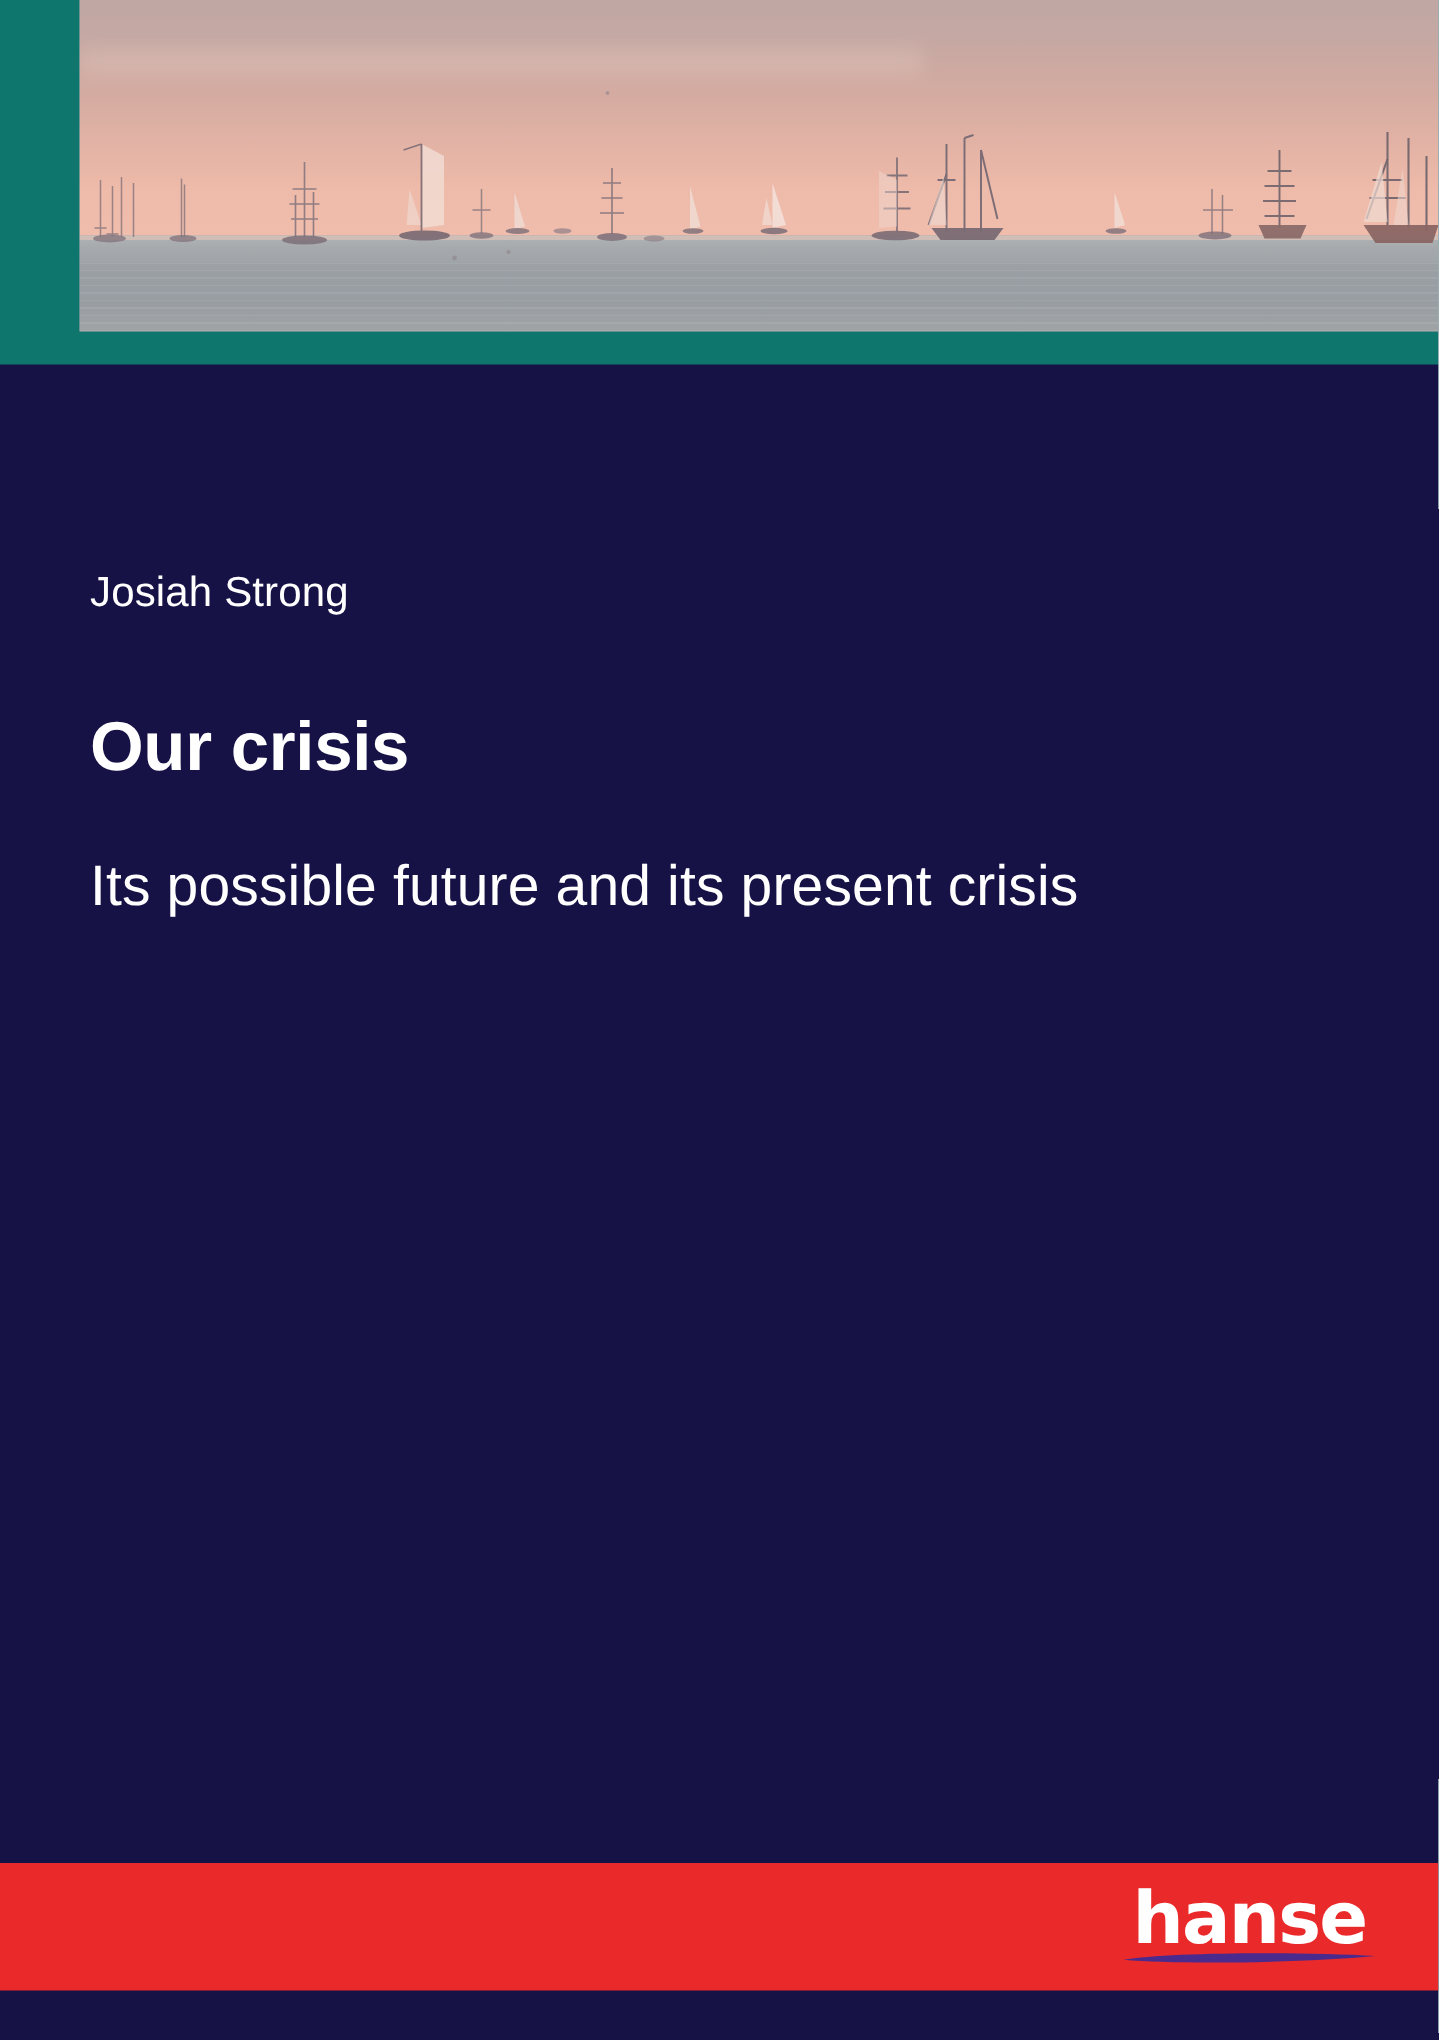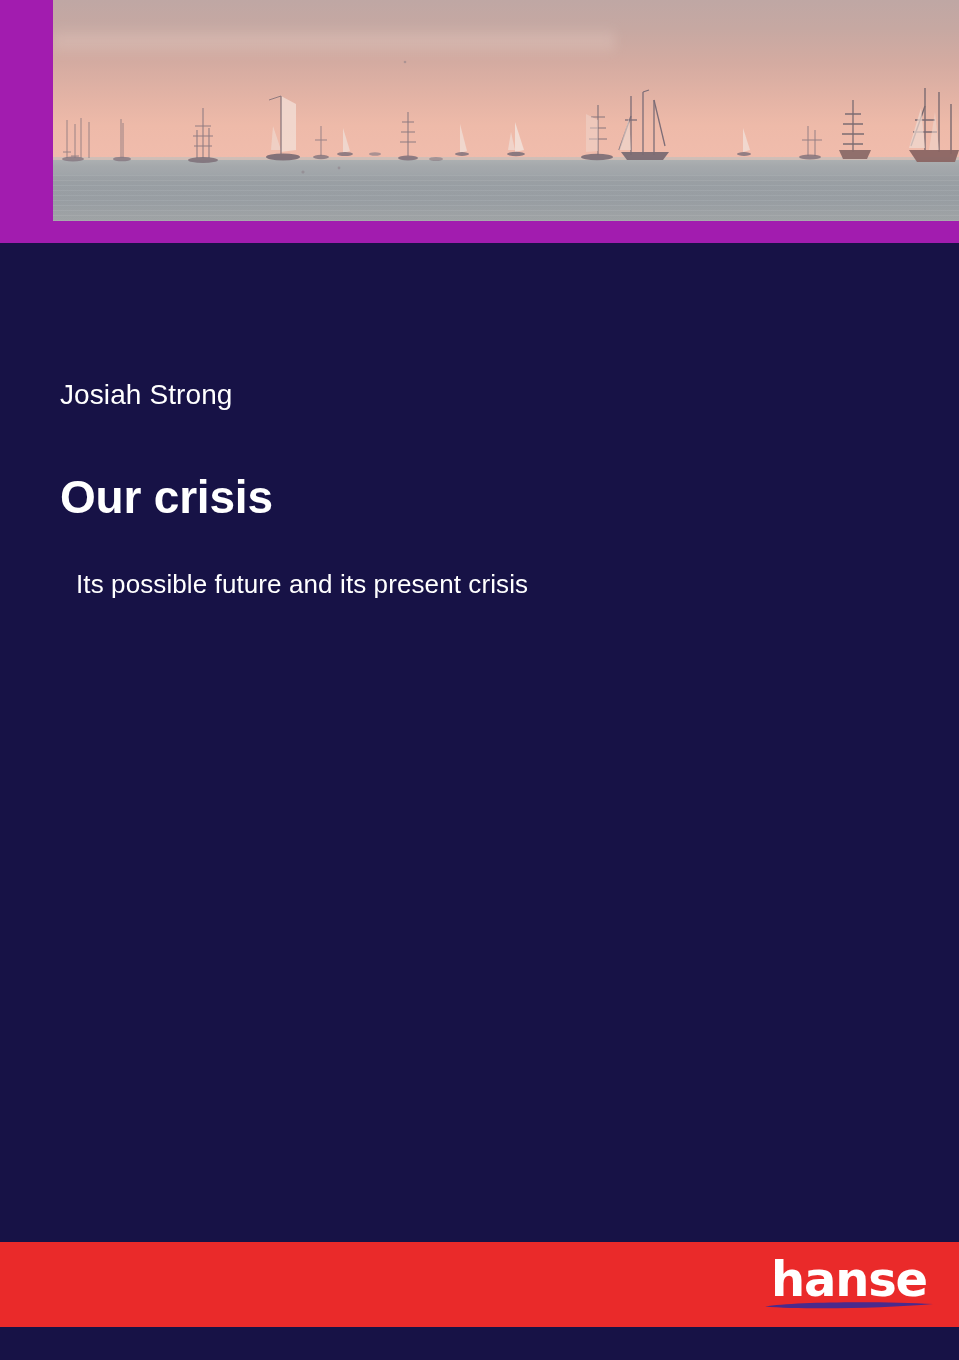--- a/index.html
+++ b/index.html
@@ -9,21 +9,21 @@
     background: #ffffff;
   }
   body {
     font-family: "Liberation Sans", sans-serif;
   }
 
   .cover {
     position: relative;
     width: 959px;
     height: 1360px;
-    background: #a21caf;
+    background: #0f766e;
     overflow: hidden;
   }
 
   
   .navy-panel {
     position: absolute;
     left: 0;
     top: 243px;
     width: 959px;
     height: 1117px;
@@ -120,39 +120,39 @@
   .title {
     color: #ffffff;
     font-size: 46px;
     font-weight: 700;
     line-height: 1.1;
     margin: 61px 0 0 0;
     letter-spacing: -0.2px;
   }
   .subtitle {
     color: #ffffff;
-    font-size: 26px;
+    font-size: 38px;
     font-weight: 400;
     line-height: 1.15;
-    margin: 48px 0 0 16px;
+    margin: 48px 0 0 0;
     letter-spacing: 0.1px;
   }
 
   
   .red-band {
     position: absolute;
     left: 0;
     top: 1242px;
     width: 959px;
     height: 85px;
     background: #ea2a2a;
   }
   .logo {
     position: absolute;
-    right: 20px;
+    right: 36px;
     top: 1253px;
     width: 180px;
     height: 66px;
   }
   .logo-word {
     position: absolute;
     left: 0;
     top: 0;
     width: 100%;
     text-align: center;

